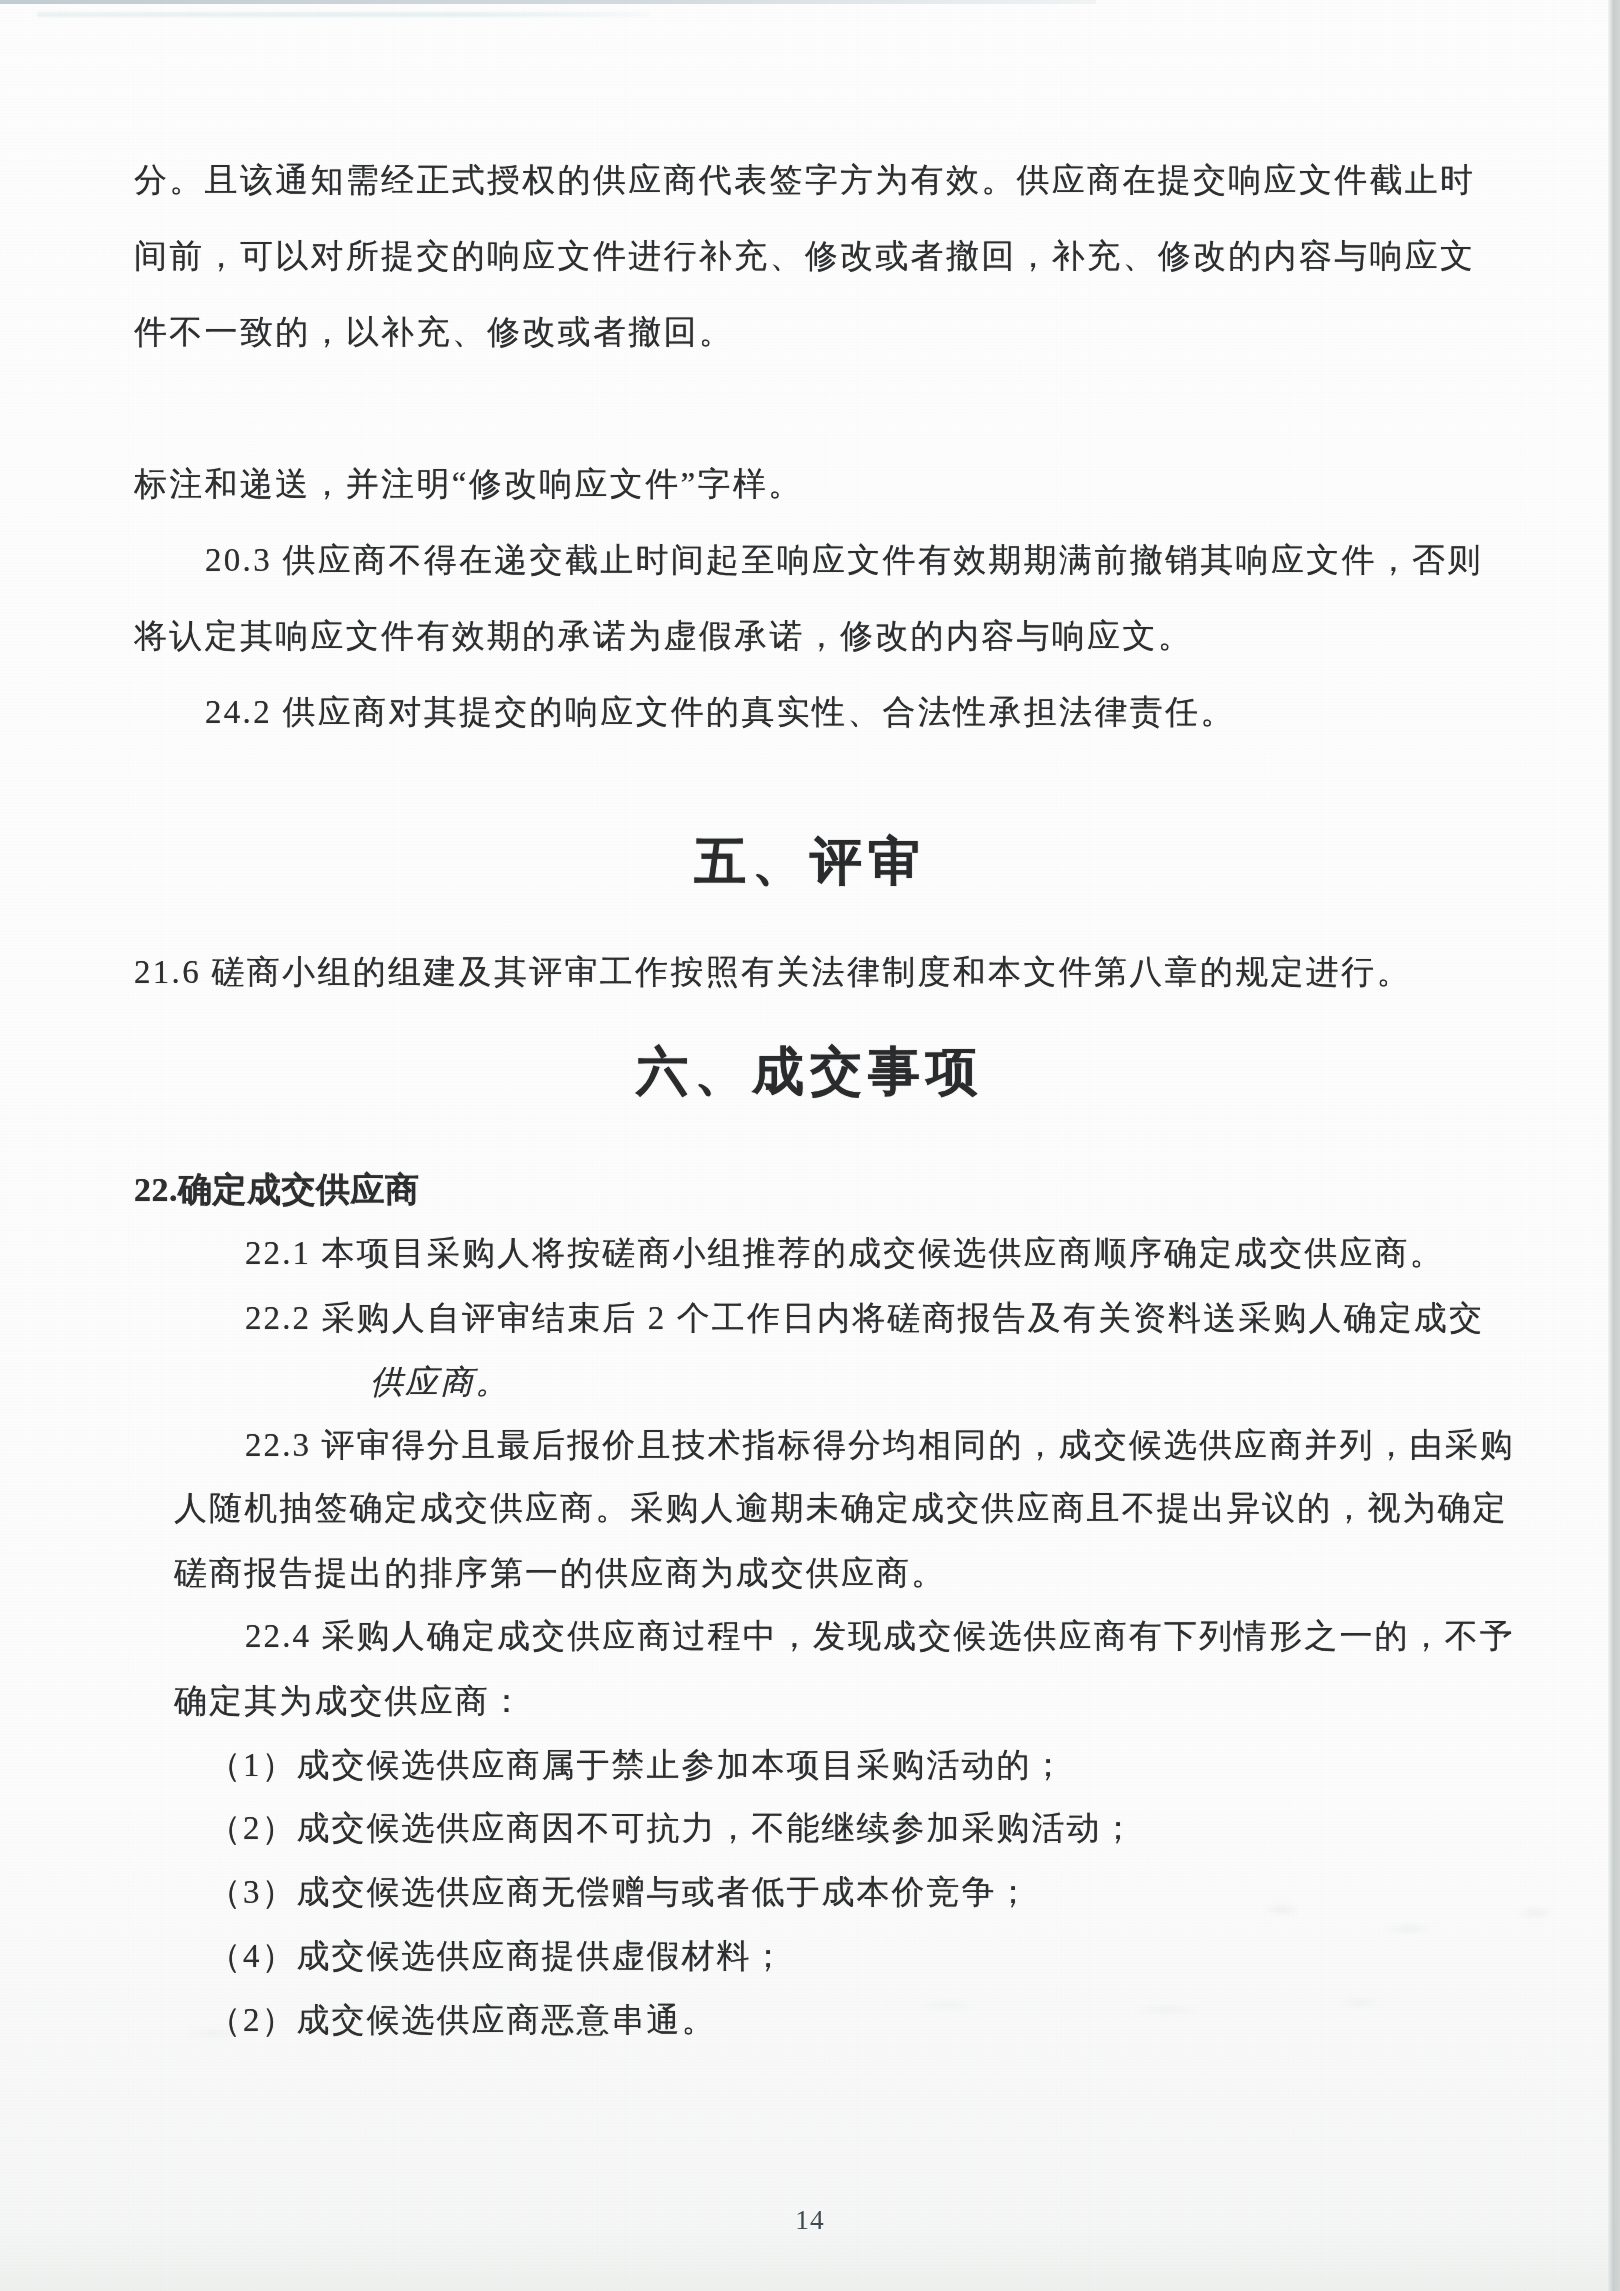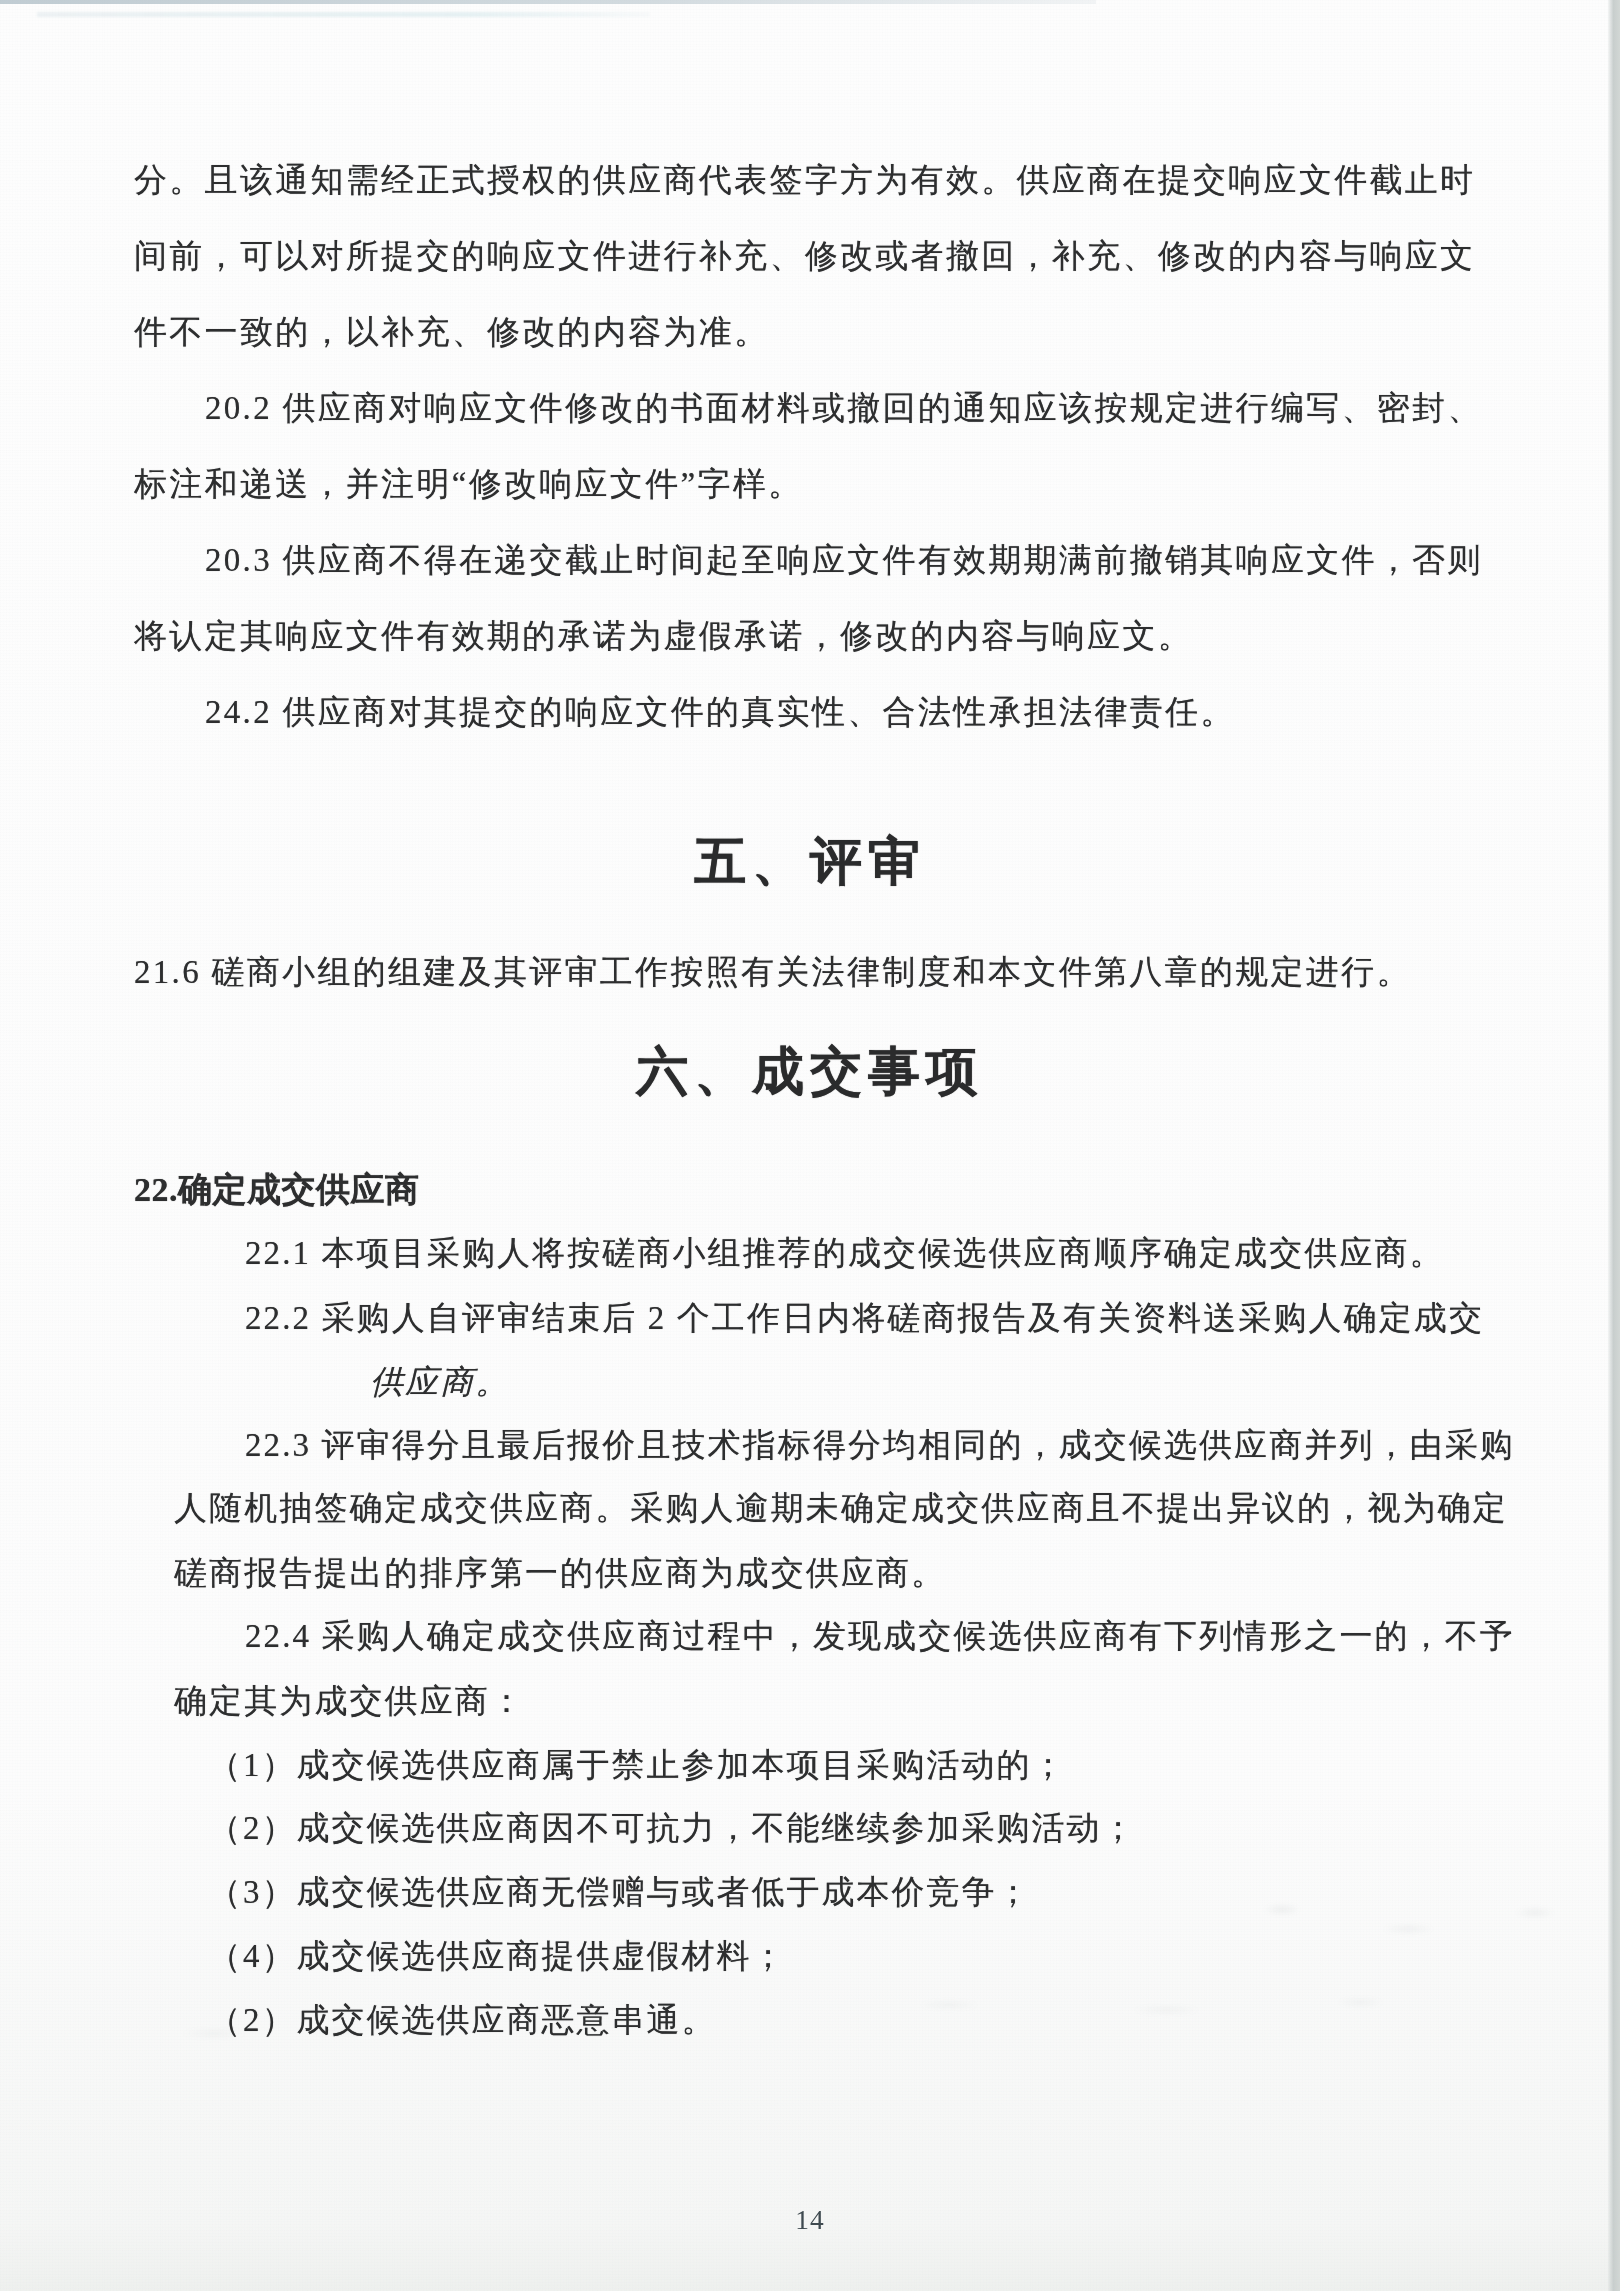--- a/index.html
+++ b/index.html
@@ -86,22 +86,21 @@
 
   <div class="art-topline"></div>
   <div class="art-topsmudge"></div>
   <div class="art-rightstripe"></div>
   <div class="bleed bleed-1"></div>
   <div class="bleed bleed-2"></div>
   <div class="bleed bleed-3"></div>
 
   <div class="t" style="top:160px">分。且该通知需经正式授权的供应商代表签字方为有效。供应商在提交响应文件截止时</div>
   <div class="t" style="top:236px">间前，可以对所提交的响应文件进行补充、修改或者撤回，补充、修改的内容与响应文</div>
-  <div class="t" style="top:312px">件不一致的，以补充、修改的内容为准。</div>
-  <div class="t ind" style="top:388px">20.2 供应商对响应文件修改的书面材料或撤回的通知应该按规定进行编写、密封、</div>
+  <div class="t" style="top:312px">件不一致的，以补充、修改或者撤回。</div>
   <div class="t" style="top:464px">标注和递送，并注明“修改响应文件”字样。</div>
   <div class="t ind" style="top:540px">20.3 供应商不得在递交截止时间起至响应文件有效期期满前撤销其响应文件，否则</div>
   <div class="t" style="top:616px">将认定其响应文件有效期的承诺为虚假承诺，修改的内容与响应文。</div>
   <div class="t ind" style="top:692px">24.2 供应商对其提交的响应文件的真实性、合法性承担法律责任。</div>
 
   <div class="heading" style="top:833px">五、评审</div>
 
   <div class="t" style="top:952px">21.6 磋商小组的组建及其评审工作按照有关法律制度和本文件第八章的规定进行。</div>
 
   <div class="heading" style="top:1043px">六、成交事项</div>

